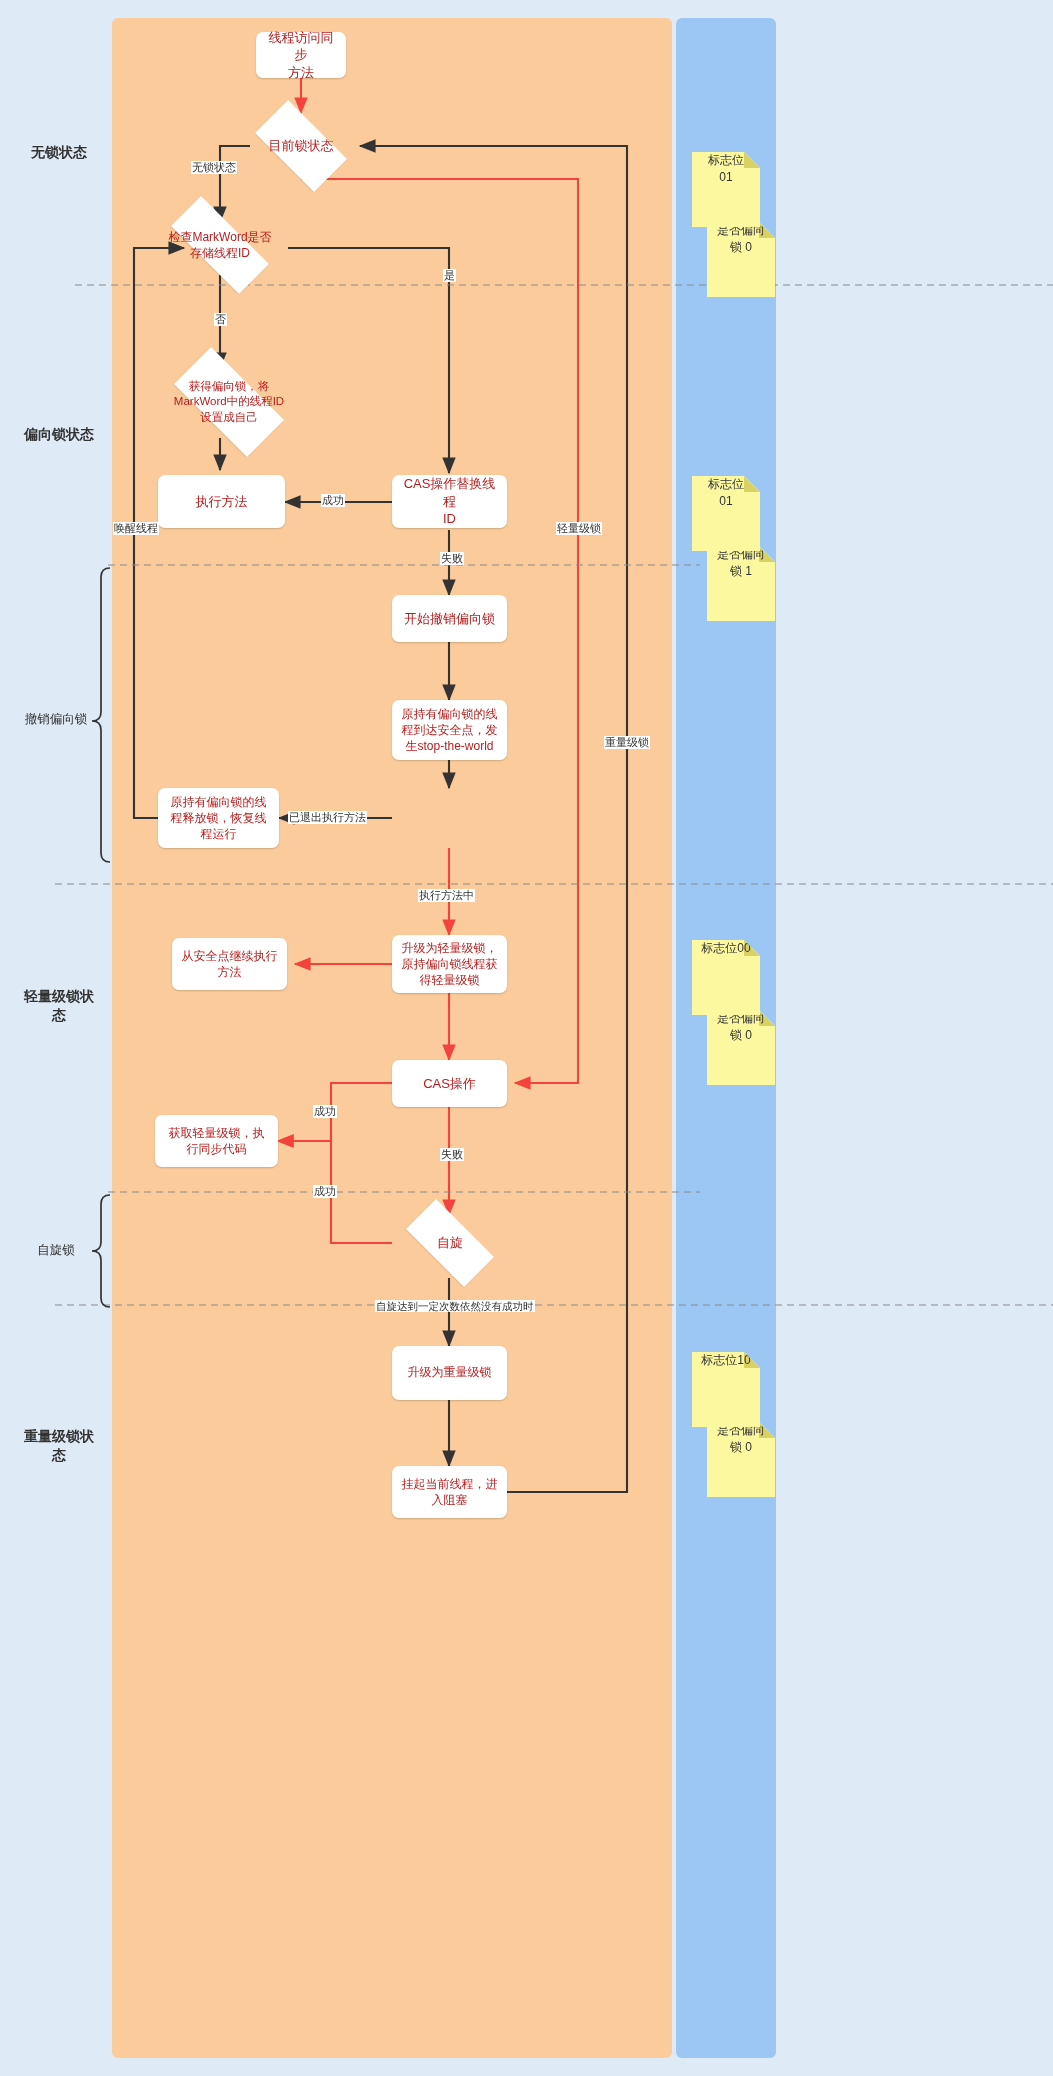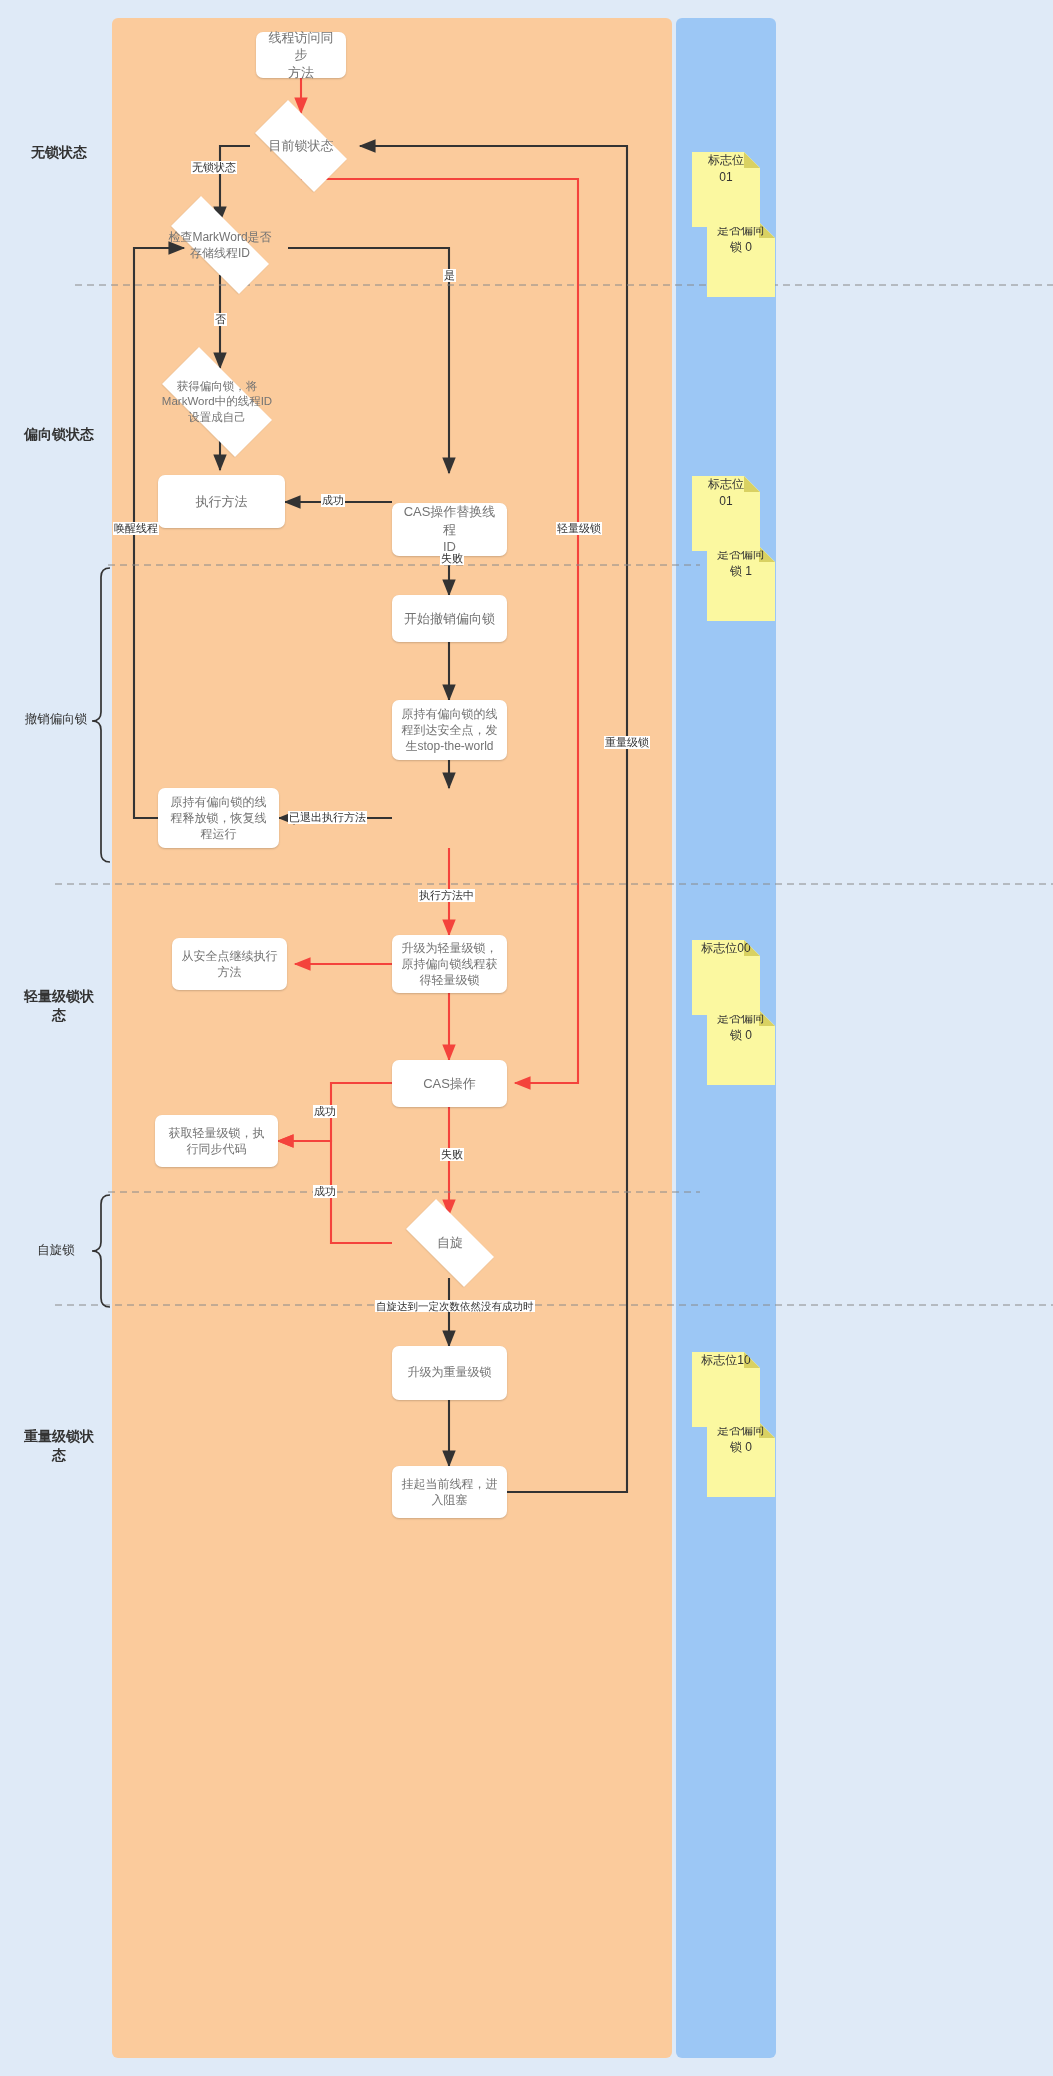--- a/index.html
+++ b/index.html
@@ -14,21 +14,21 @@
     background:#fbcb9c;border-radius:6px;
   }
   .band-right{
     position:absolute;left:676px;top:18px;width:100px;height:2040px;
     background:#9cc7f5;border-radius:6px;
   }
   svg.layer{position:absolute;left:0;top:0;width:1053px;height:2076px;overflow:visible;}
   .node{
     position:absolute;box-sizing:border-box;
     display:flex;align-items:center;justify-content:center;text-align:center;
-    color:#737373;font-size:13px;line-height:1.35;
+    color:#b91c1c;font-size:13px;line-height:1.35;
   }
   .nbox{
     background:#fff;border-radius:7px;
     box-shadow:0 1px 2px rgba(0,0,0,.18);
     padding:4px 7px;
   }
   .ndiam{
     background:transparent;
   }
   .ndiam .dshape{
@@ -176,32 +176,32 @@
     <div class="dshape"></div>
     <span class="dtext" style="white-space:pre-line;">目前锁状态</span>
   </div>
 
   <div class="node ndiam" style="left:152px;top:215px;width:136px;height:60px;">
     <div class="dshape"></div>
     <span class="dtext" style="white-space:pre-line;font-size:12px;">检查MarkWord是否
 存储线程ID</span>
   </div>
 
-  <div class="node ndiam" style="left:144px;top:365px;width:146px;height:74px;">
+  <div class="node ndiam" style="left:156px;top:365px;width:146px;height:74px;">
     <div class="dshape"></div>
     <span class="dtext" style="white-space:pre-line;font-size:11.5px;">获得偏向锁，将
 MarkWord中的线程ID
 设置成自己</span>
   </div>
 
   <div class="node nbox" style="left:158px;top:475px;width:127px;height:53px;">
     <span>执行方法</span>
   </div>
 
-  <div class="node nbox" style="left:392px;top:475px;width:115px;height:53px;white-space:pre-line;margin-top:28px;">
+  <div class="node nbox" style="left:392px;top:475px;width:115px;height:53px;white-space:pre-line;">
     <span>CAS操作替换线程
 ID</span>
   </div>
 
   <div class="node nbox" style="left:392px;top:595px;width:115px;height:47px;">
     <span>开始撤销偏向锁</span>
   </div>
 
   <div class="node nbox" style="left:392px;top:700px;width:115px;height:60px;white-space:pre-line;">
     <span style="font-size:12px;">原持有偏向锁的线

